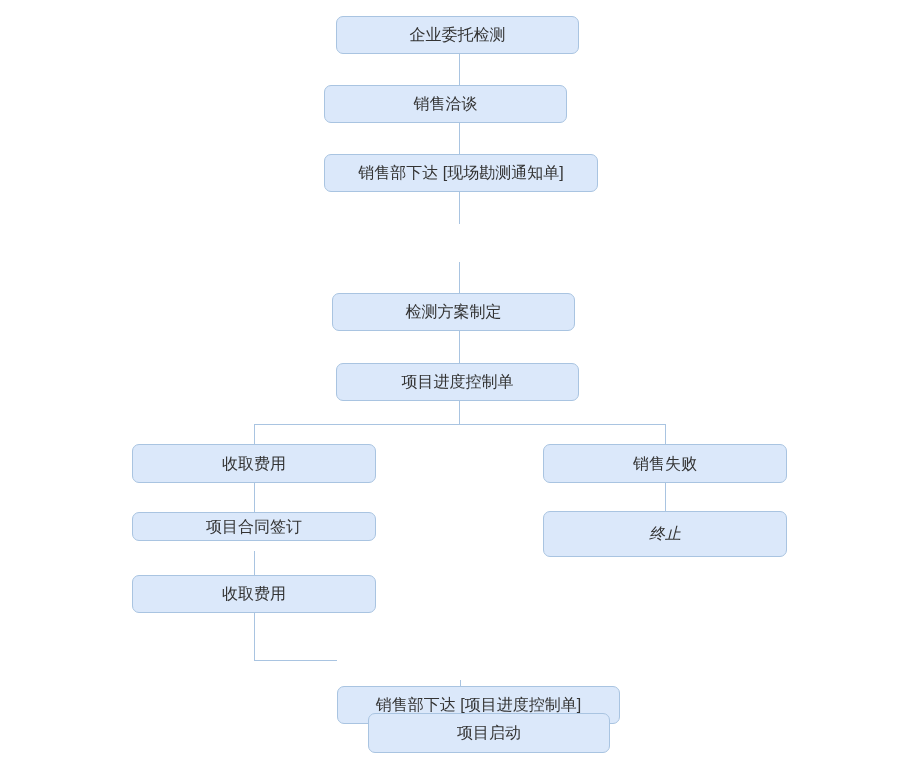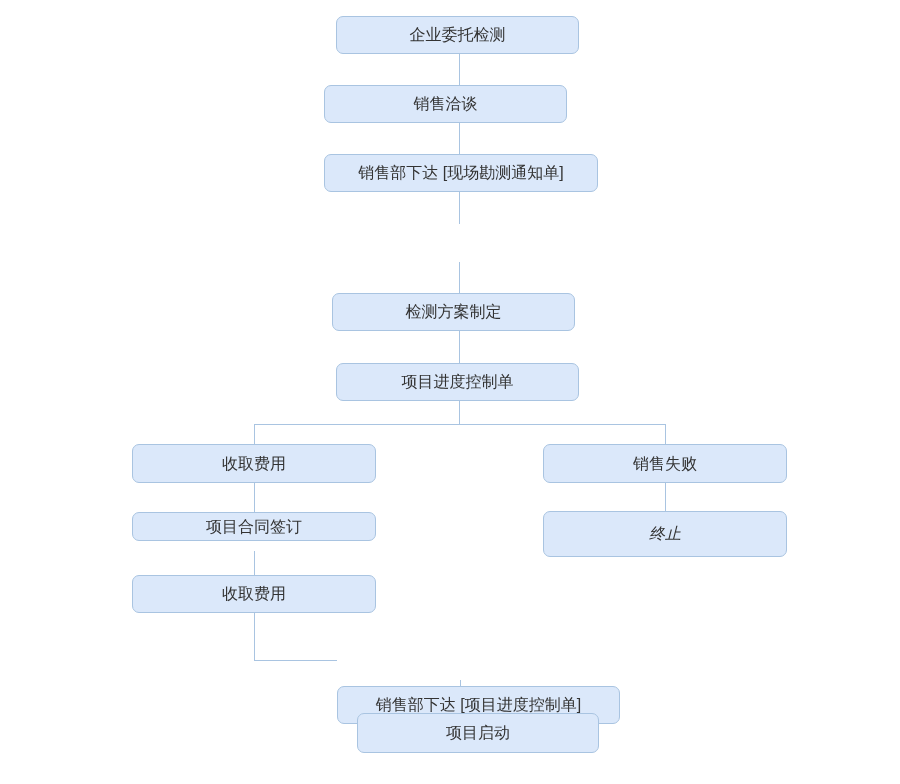--- a/index.html
+++ b/index.html
@@ -35,21 +35,21 @@
   .n3 {left:324px;top:154px;width:274px;height:38px;}
   .n4 {left:336px;top:224px;width:243px;height:38px;}
   .n5 {left:332px;top:293px;width:243px;height:38px;}
   .n6 {left:336px;top:363px;width:243px;height:38px;}
   
   .n7 {left:132px;top:444px;width:244px;height:39px;}
   .n8 {left:132px;top:512px;width:244px;height:29px;}
   .n9 {left:132px;top:575px;width:244px;height:38px;}
   
   .n10{left:337px;top:642px;width:283px;height:38px;margin-top:44px;}
-  .n11{left:357px;top:713px;width:242px;height:40px;}
+  .n11{left:368px;top:713px;width:242px;height:40px;}
   
   .n12{left:543px;top:444px;width:244px;height:39px;}
   .n13{left:543px;top:511px;width:244px;height:46px;font-style:italic;}
 
   
   .ev1 {left:459px;top:54px; height:31px;}
   .ev2 {left:459px;top:123px;height:31px;}
   .ev3 {left:459px;top:192px;height:32px;}
   .ev4 {left:459px;top:262px;height:31px;}
   .ev5 {left:459px;top:331px;height:32px;}

